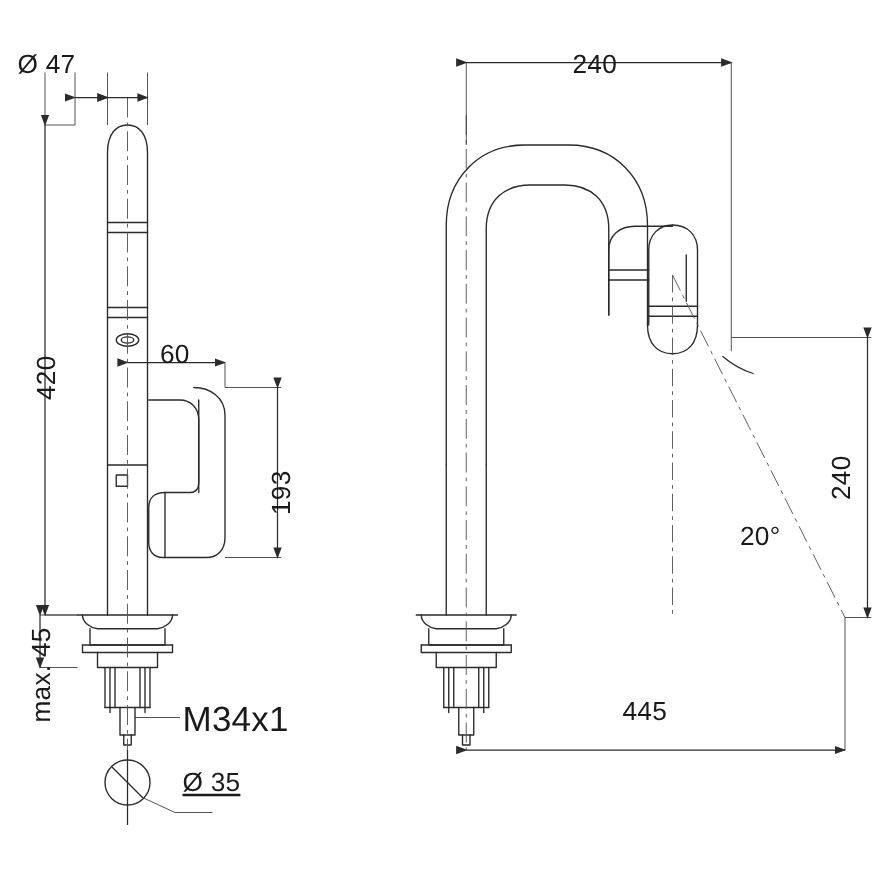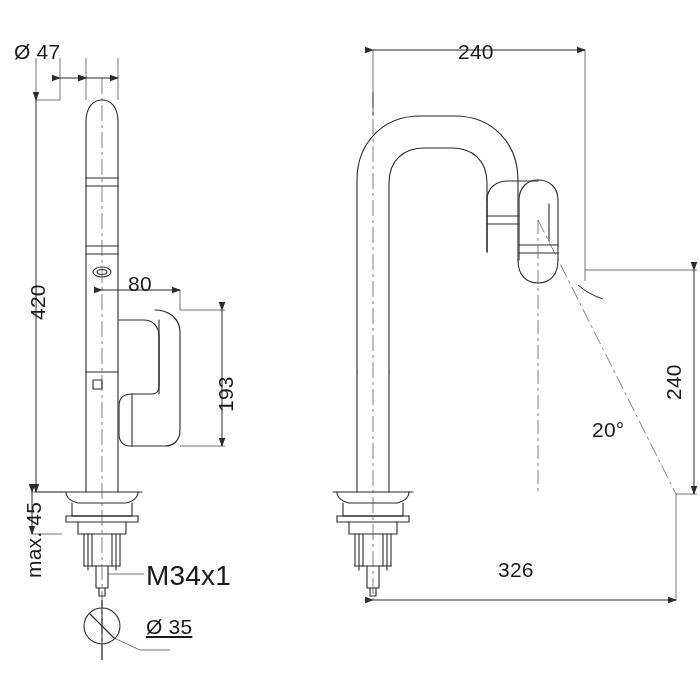--- a/index.html
+++ b/index.html
@@ -221,31 +221,31 @@
 
     <g stroke="#2b2b2b" fill="none" stroke-width="1">
       <path d="M 102 600 L 102 660"></path>
     </g>
   </svg>
 
   <div class="dim-label" style="left:14px; top:40px;">Ø 47</div>
 
   <div class="dim-label rot90" style="left:26px; top:320px;">420</div>
 
-  <div class="dim-label" style="left:128px; top:272px;">80</div>
+  <div class="dim-label" style="left:128px; top:272px;">60</div>
 
   <div class="dim-label rot90" style="left:214px; top:412px;">193</div>
 
   <div class="dim-label rot90" style="left:22px; top:578px;">max. 45</div>
 
   <div class="dim-label" style="left:146px; top:560px; font-size:28px;">M34x1</div>
 
   <div class="dim-label" style="left:146px; top:615px;text-decoration:underline;">Ø 35</div>
 
   <div class="dim-label" style="left:458px; top:40px;">240</div>
 
   <div class="dim-label rot90" style="left:662px; top:400px;">240</div>
 
   <div class="dim-label" style="left:592px; top:418px;text-align:right;">20°</div>
 
-  <div class="dim-label" style="left:498px; top:558px;">326</div>
+  <div class="dim-label" style="left:498px; top:558px;">445</div>
 
 </div>
 
 </body></html>

